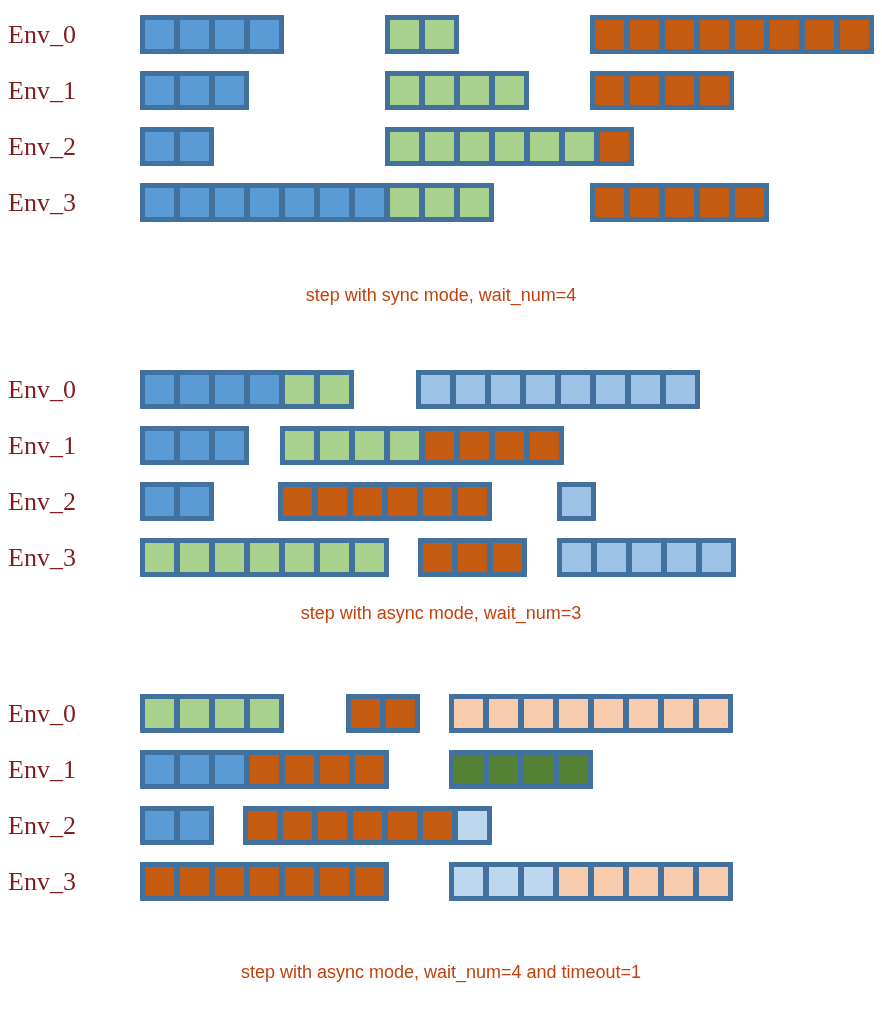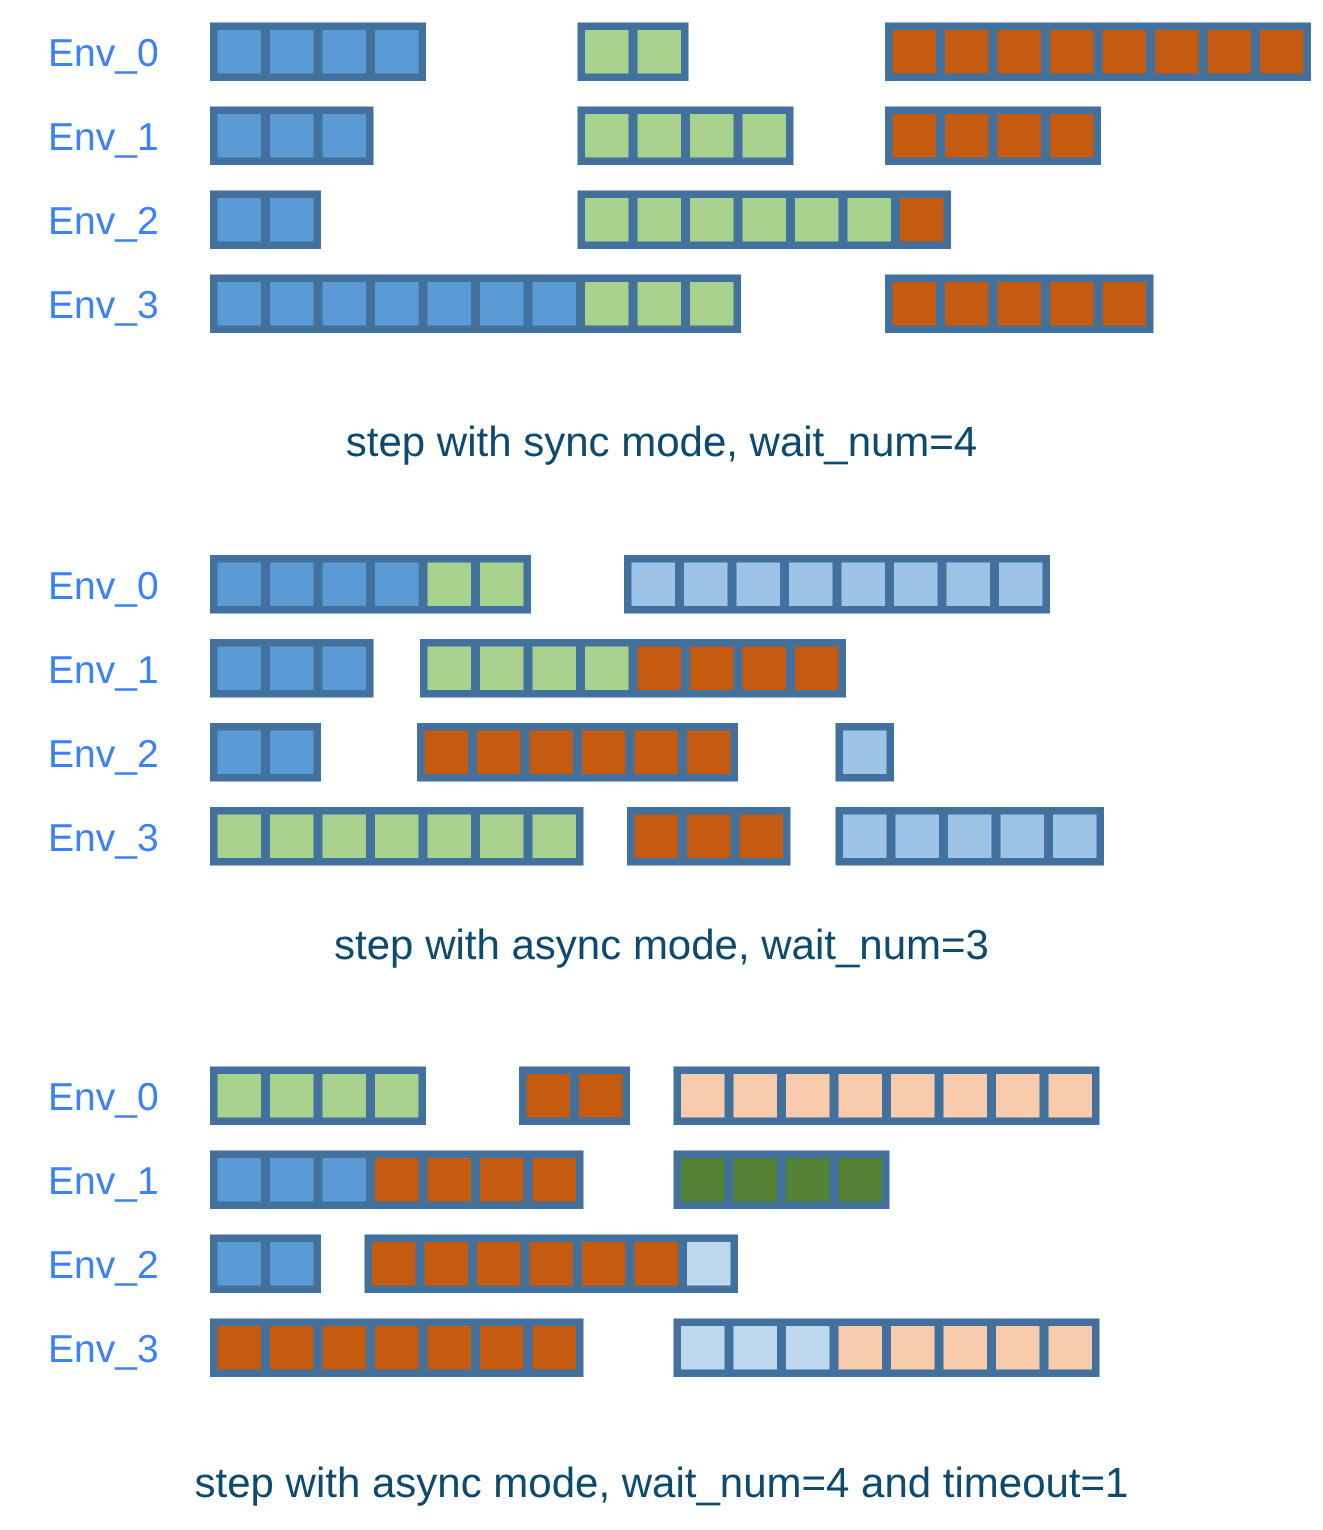--- a/index.html
+++ b/index.html
@@ -7,36 +7,36 @@
     width: 882px; height: 1020px;
     font-family: "Liberation Sans", sans-serif;
     color: #000;
     overflow: hidden;
   }
   .canvas { position: relative; width: 882px; height: 1020px; background: #ffffff; }
   .panel { width: 882px; }
   .rows { width: 882px; }
   .row { position: relative; height: 40px; margin-bottom: 16px; width: 882px; }
   .env-label {
-    position: absolute; left: 32px; top: 0;
-    line-height: 40px; font-size: 26px; color: #3b82f6; white-space: nowrap;
+    position: absolute; left: 8px; top: 0;
+    line-height: 40px; font-size: 26px; color: #7f1d1d; white-space: nowrap; font-family: Liberation Serif, serif;
   }
   .group {
     position: absolute; top: 0;
     display: inline-flex; gap: 6px; padding: 5px;
     background: #41719C; 
     box-sizing: border-box; height: 39px;
   }
   .cell { width: 29px; height: 29px; display: block; flex: none; }
-  .caption { text-align: center; font-size: 28px; line-height: 30px; color: #0c4a6e; }
+  .caption { text-align: center; font-size: 18px; line-height: 30px; color: #c2410c; }
 
   .panel-sync .rows    { padding-top: 15px; }
   .panel-sync .caption { margin-top: 57px; }
   .panel-async .rows    { padding-top: 60px; }
-  .panel-async .caption { margin-top: 37px; }
+  .panel-async .caption { margin-top: 20px; }
   .panel-timeout .rows    { padding-top: 66px; }
   .panel-timeout .caption { margin-top: 55px; }
 </style>
 </head>
 <body>
 
 <div class="canvas">
 
   <section class="panel panel-sync">
     <div class="rows">

